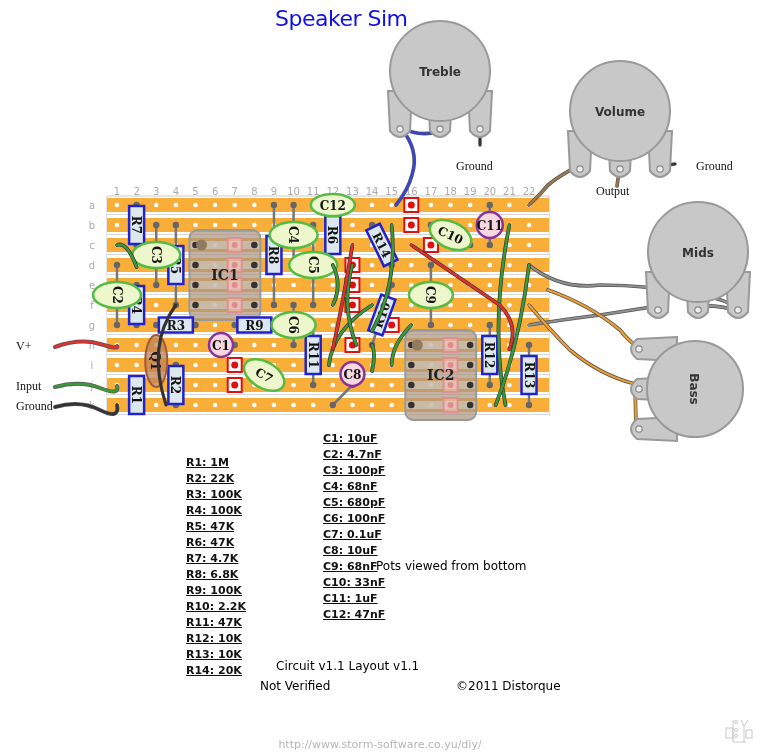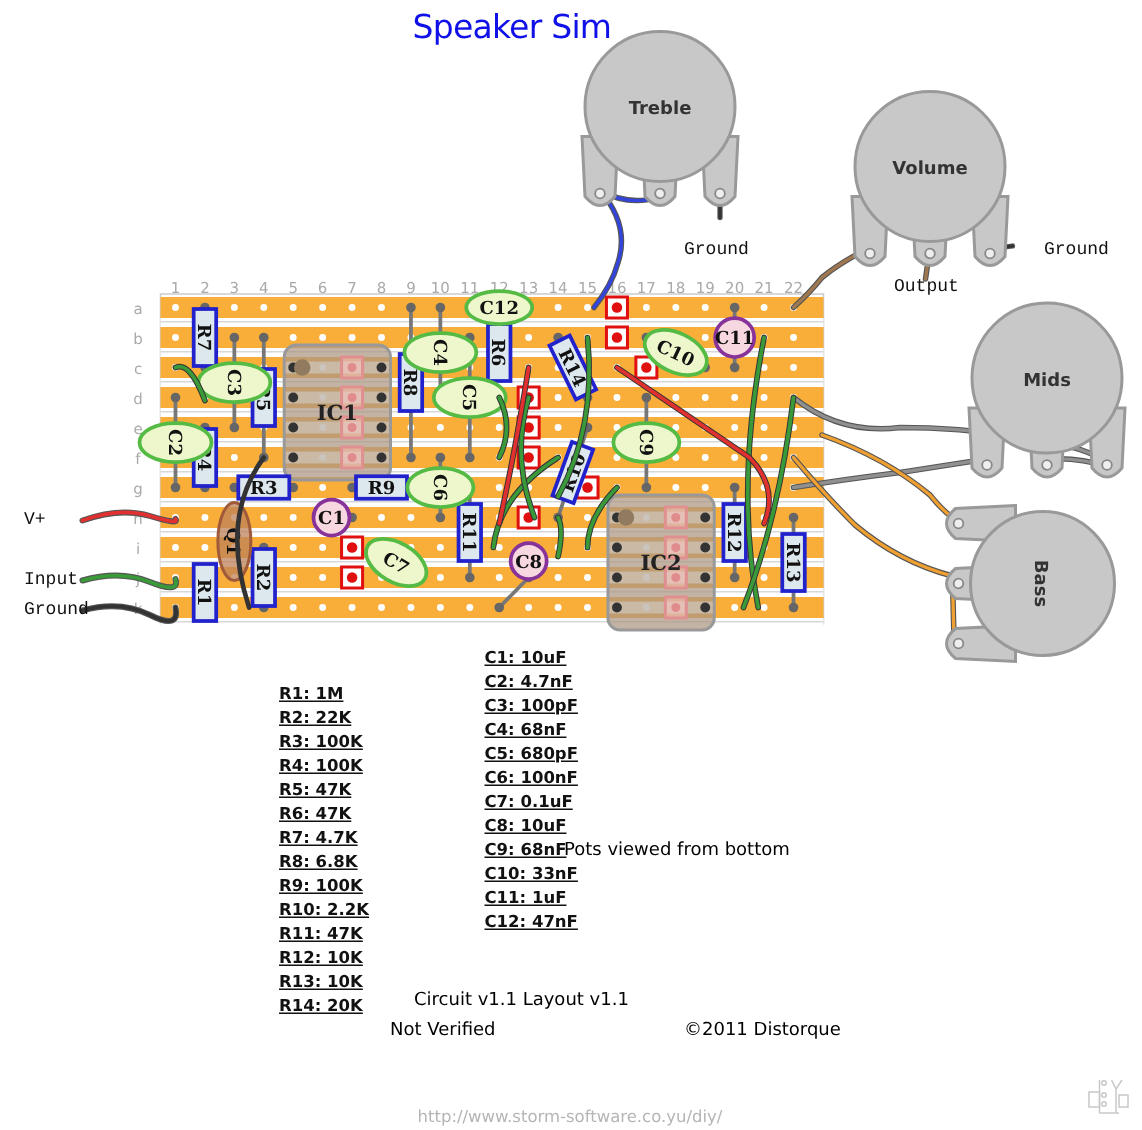--- a/index.html
+++ b/index.html
@@ -1,19 +1,19 @@
 <!DOCTYPE html>
 <html><head>
 <meta charset="utf-8">
 <style>
   html,body{margin:0;padding:0;background:#fff;}
   body{width:761px;height:753px;position:relative;overflow:hidden;font-family:"DejaVu Sans",sans-serif;}
   #stage{position:absolute;left:0;top:0;width:761px;height:753px;}
   .title{position:absolute;left:247px;top:6px;font-size:22px;color:#1010e8;font-family:"DejaVu Sans",sans-serif;letter-spacing:-0.5px;margin-left:28px;}
-  .lbl{position:absolute;font-size:12px;color:#111;font-family:Liberation Mono, monospace;}
+  .lbl{position:absolute;font-size:12px;color:#111;font-family:Liberation Serif, serif;}
   .bom{position:absolute;font-size:11px;font-weight:bold;color:#111;font-family:"DejaVu Sans",sans-serif;line-height:16px;text-decoration:underline;}
   .bom div{height:16px;white-space:nowrap;}
   .note{position:absolute;font-size:12px;color:#000000;font-family:"DejaVu Sans",sans-serif;white-space:nowrap;}
   .credit{position:absolute;left:180px;width:400px;text-align:center;font-size:11px;color:#b5b5b5;font-family:"DejaVu Sans",sans-serif;line-height:15px;}
   svg text{font-family:"DejaVu Sans",sans-serif;}
   .serif{font-family:"DejaVu Serif",serif;font-weight:bold;}
 </style>
 </head>
 <body>
 

